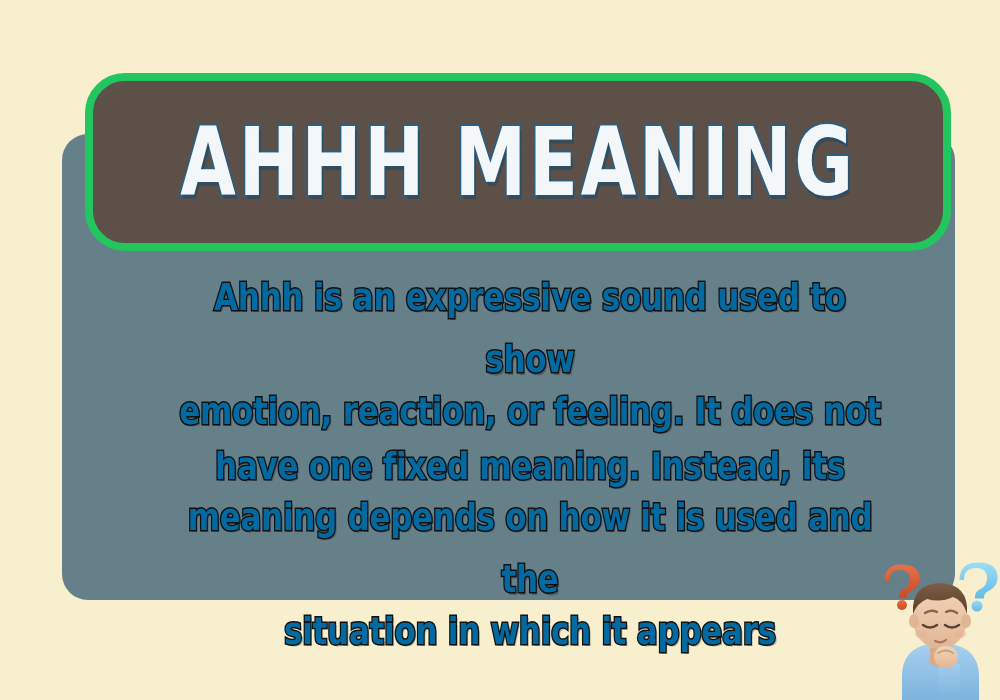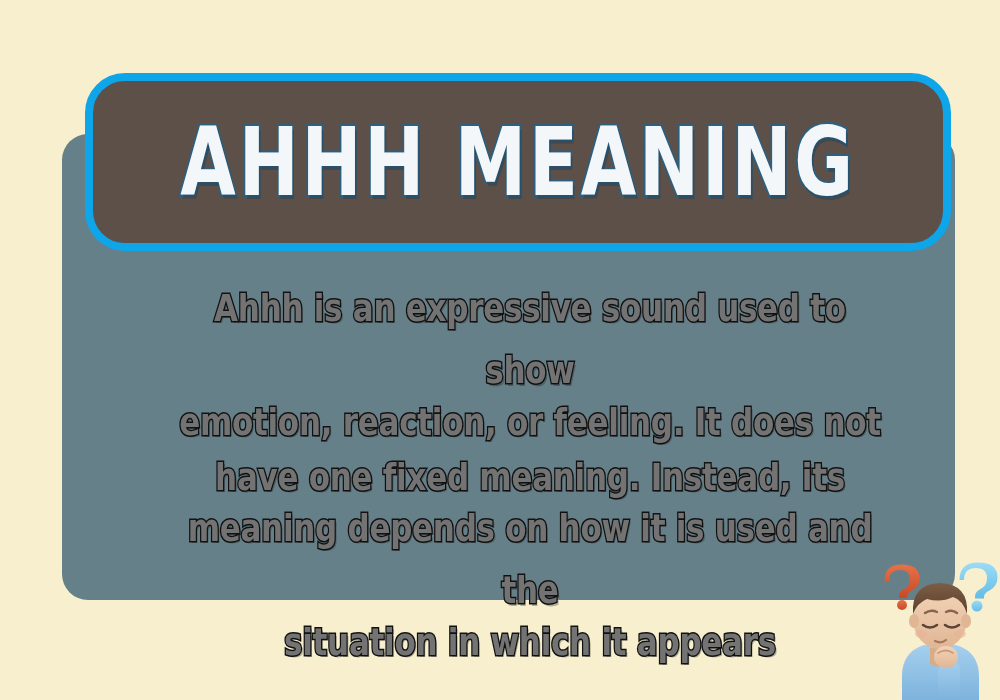--- a/index.html
+++ b/index.html
@@ -34,21 +34,21 @@
   }
 
   
   #title-card {
     position: absolute;
     left: 85px;
     top: 73px;
     width: 866px;
     height: 178px;
     background: #5c5049;
-    border: 8px solid #0ea5e9;
+    border: 8px solid #22c55e;
     border-radius: 40px;
     box-sizing: border-box;
     display: flex;
     align-items: center;
     justify-content: center;
   }
 
   #title-text {
     font-family: "DejaVu Sans", sans-serif;
     font-weight: bold;
@@ -64,29 +64,29 @@
     paint-order: stroke fill;
     text-shadow:
       0 0 1px #2d6080,
       2px 3px 0 rgba(25,55,75,0.35);
   }
 
   
   #body-text {
     position: absolute;
     left: 150px;
-    top: 284px;
+    top: 273px;
     width: 760px;
     text-align: center;
     font-family: "DejaVu Sans", sans-serif;
     font-weight: bold;
     font-size: 33px;
     line-height: 55px;
     letter-spacing: -0.3px;
-    color: #737373;
+    color: #0369a1;
     -webkit-text-stroke: 2.6px #111111;
     paint-order: stroke fill;
     text-shadow: 2px 2px 0 rgba(20,20,20,0.30);
   }
   #body-text .ln {
     display: block;
     transform: scaleX(0.94) scaleY(1.14);
     transform-origin: center center;
   }
 

